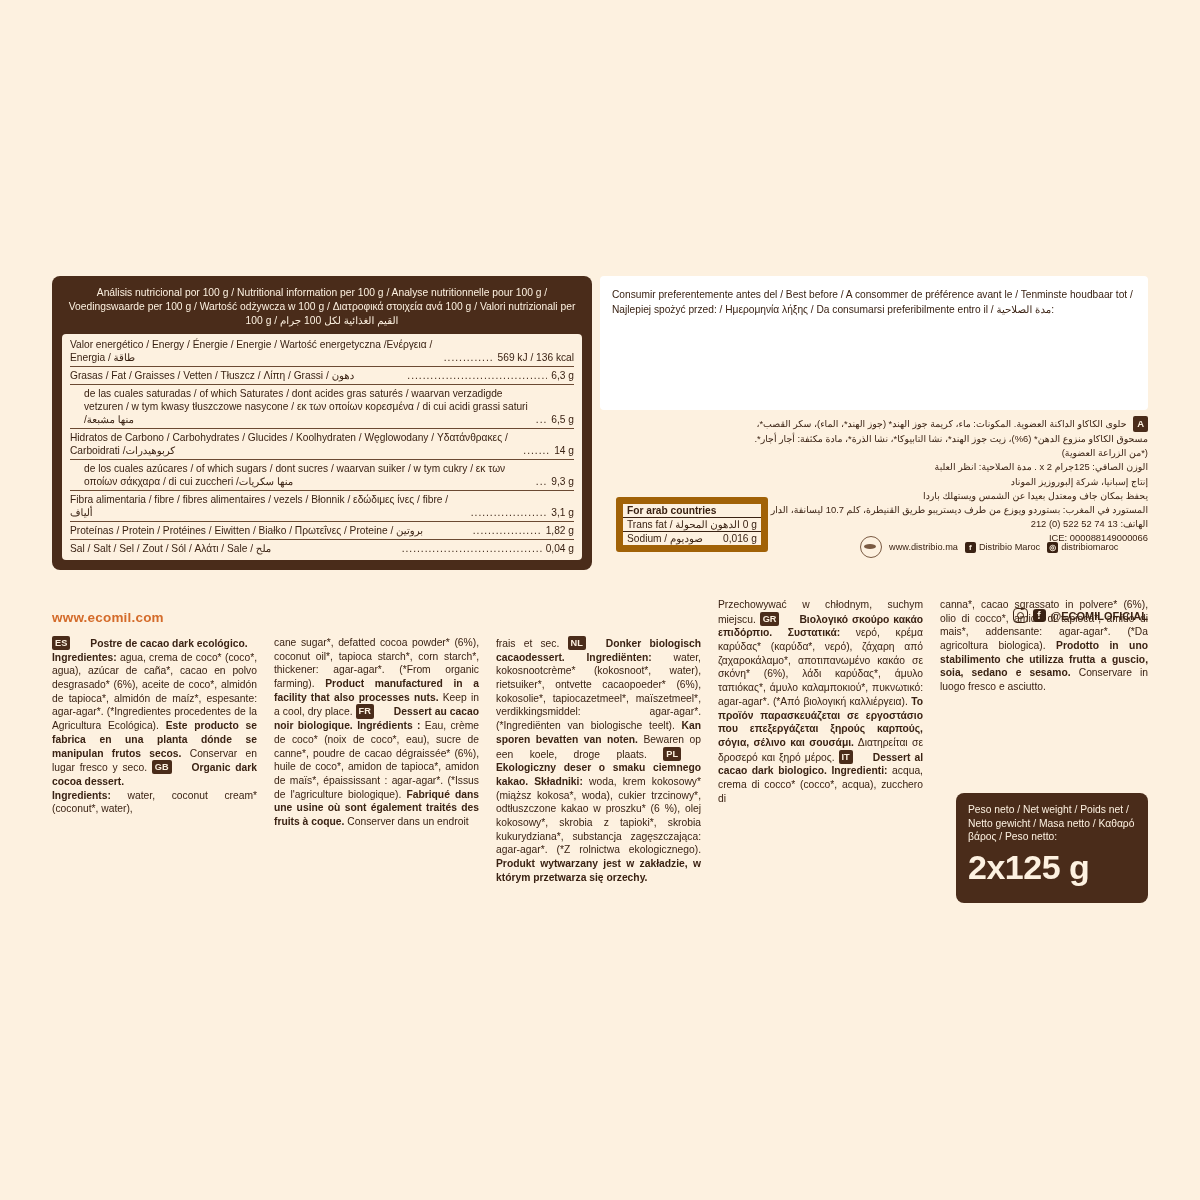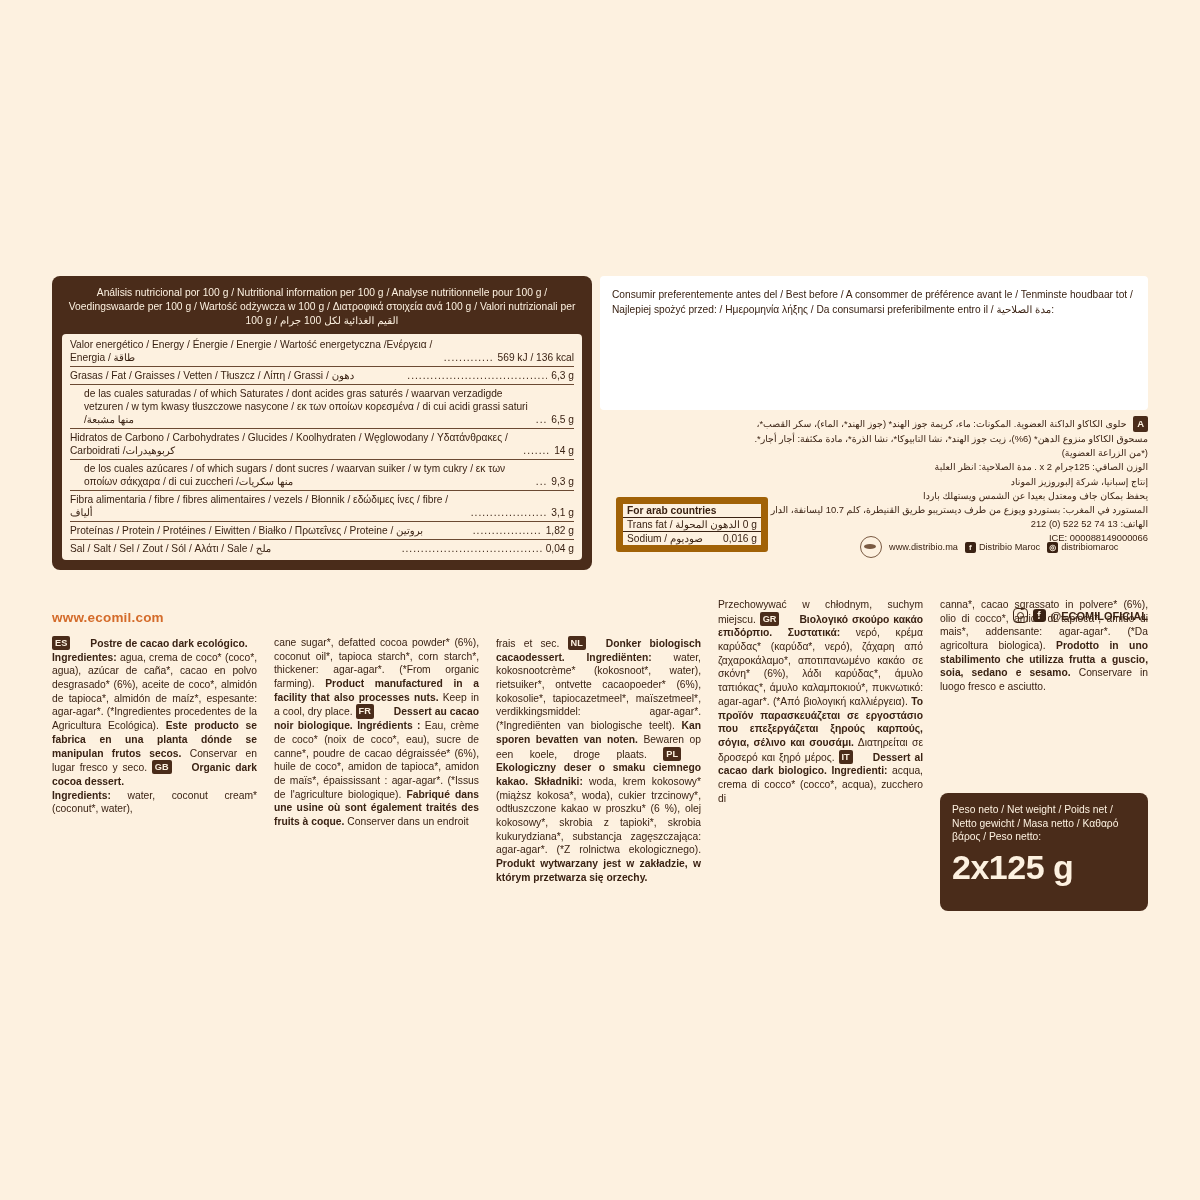--- a/index.html
+++ b/index.html
@@ -252,25 +252,25 @@
     border-radius: 2px;
     vertical-align: 1px;
     margin-right: 20px;
   }
 
   
   .netbox {
     position: absolute;
     right: 52px;
     top: 793px;
-    width: 208px;
+    width: 192px;
     background: #4a2c1a;
     color: #fdf1e0;
     border-radius: 8px;
-    padding: 10px 12px 24px 12px;
+    padding: 10px 12px 16px 12px;
     box-sizing: border-box;
   }
   .netbox .lines {
     font-size: 10.3px;
     line-height: 1.32;
   }
   .netbox .big {
     font-size: 34px;
     font-weight: bold;
     letter-spacing: -0.5px;

